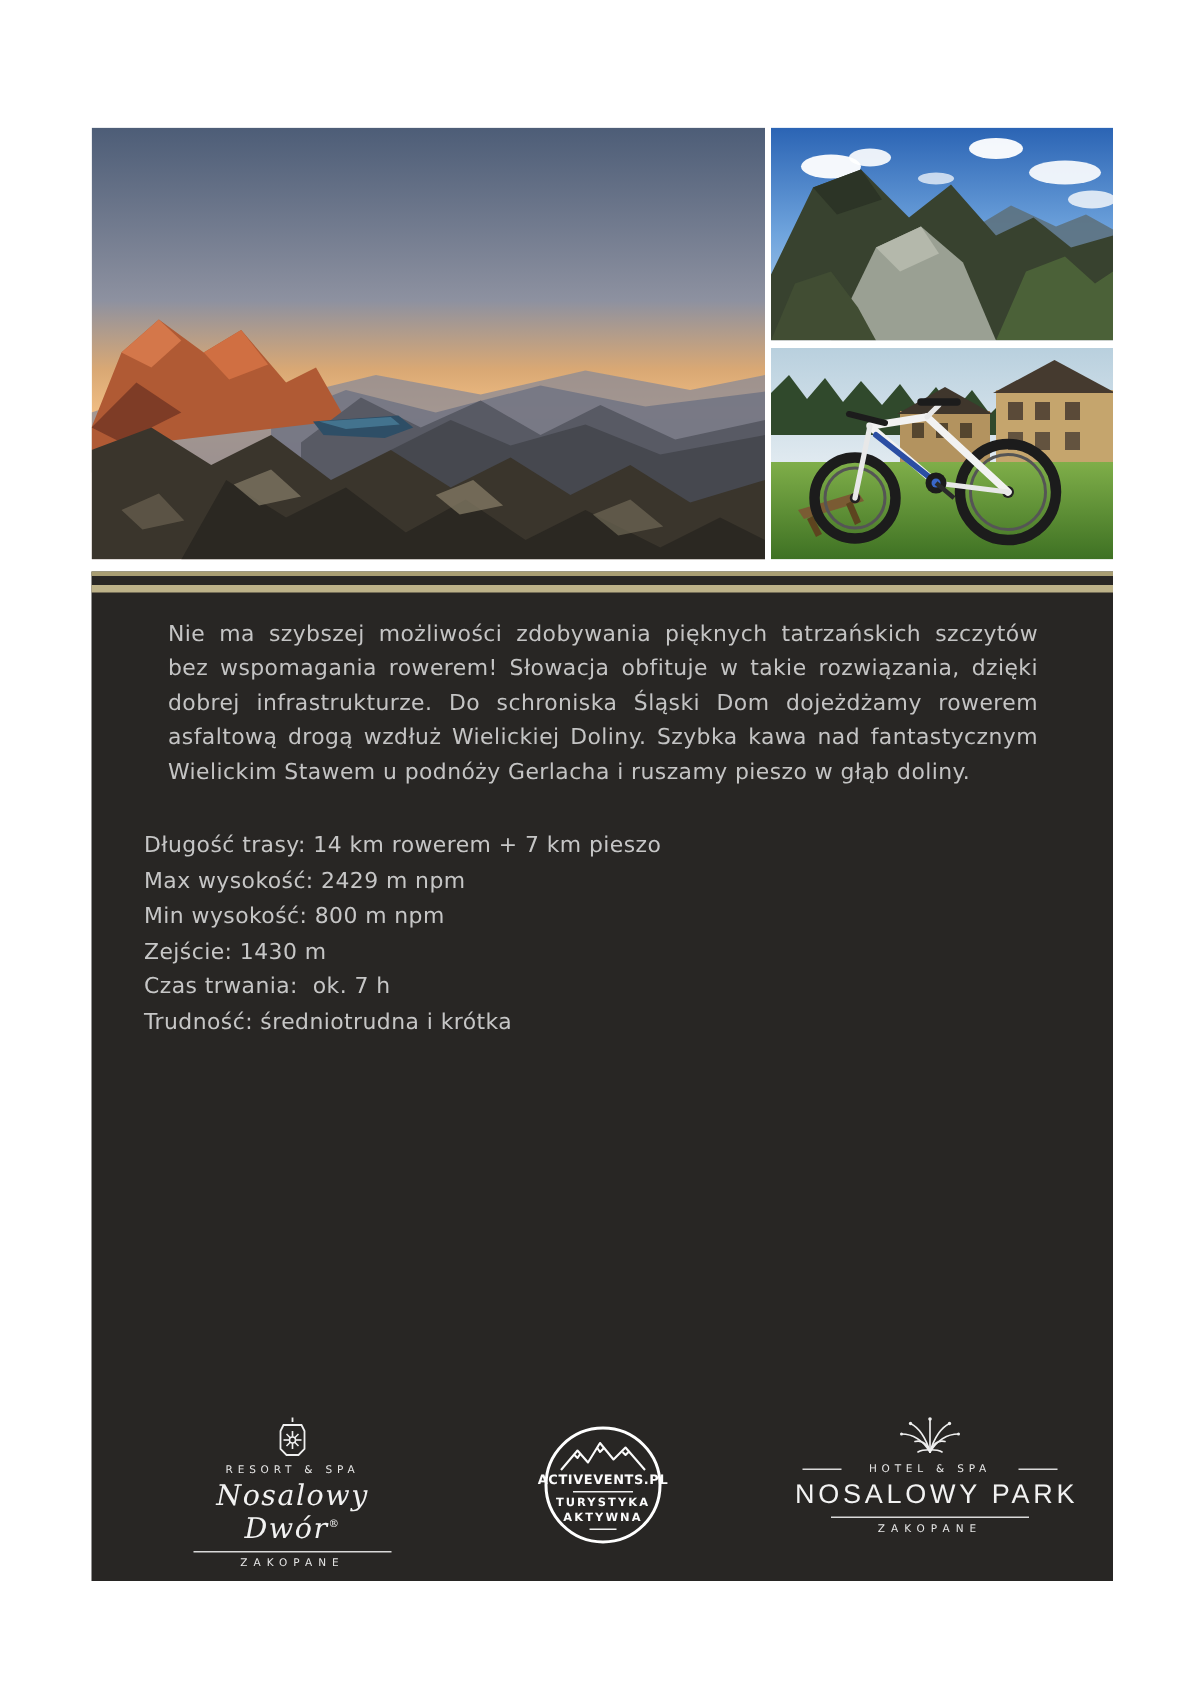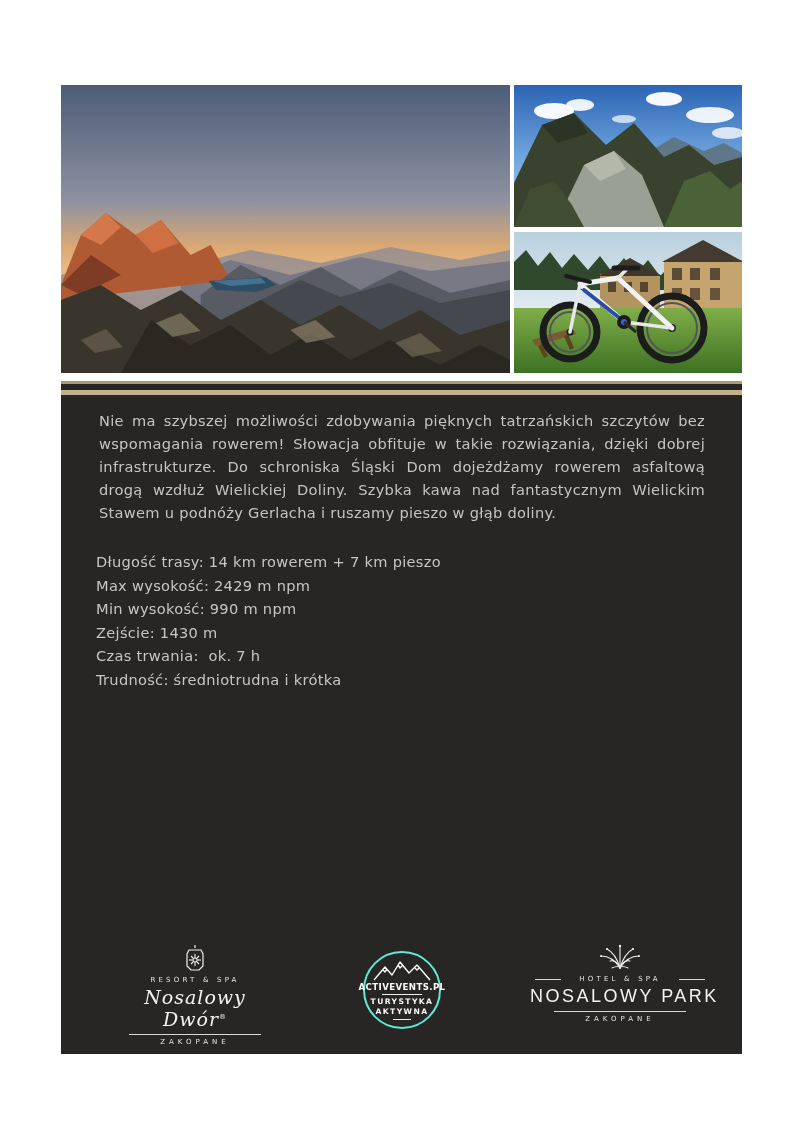--- a/index.html
+++ b/index.html
@@ -24,28 +24,28 @@
   .poster-title{
     margin:18px 20px 0 20px;text-align:center;
     font-family:"Liberation Serif","DejaVu Serif",serif;font-weight:400;
     font-size:30px;line-height:35px;letter-spacing:0.22em;color:#dcd2a6;
   }
   .poster-title .tline{display:block;}
   .body-copy{
     margin:14px 34px 0 35px;font-size:14.6px;line-height:23px;color:#c4c4c4;
     text-align:justify;text-align-last:left;letter-spacing:0.02em;
   }
-  .body-copy p{margin:3px;}
+  .body-copy p{margin:16px;}
   .details{margin:26px 34px 0 35px;font-size:14.6px;line-height:23.5px;color:#c6c6c6;letter-spacing:0.02em;}
   .details div{white-space:pre-wrap;}
   
   .logo-row{position:absolute;left:0;top:558px;width:681px;height:110px;}
   .logo{position:absolute;text-align:center;color:#ececec;}
   .logo-dwor{left:49px;top:5px;width:170px;}
-  .logo-badge{left:302px;top:12px;width:74px;height:74px;border:2px solid #5eead4;border-radius:50%;
+  .logo-badge{left:302px;top:12px;width:74px;height:74px;border:2px solid #ffffff;border-radius:50%;
     display:flex;flex-direction:column;align-items:center;justify-content:flex-start;}
   .logo-park{left:469px;top:5px;width:180px;}
   .tagline{font-size:7px;letter-spacing:3.2px;color:#e6e6e6;margin-top:4px;}
   .script-name{
     font-family:"DejaVu Serif","Liberation Serif",serif;font-style:italic;
     font-size:19px;color:#f2f2f2;margin-top:2px;letter-spacing:1px;
   }
   .script-name sup{font-size:7px;font-style:normal;}
   .rule{height:1px;background:#d9d9d9;width:132px;margin:4px auto 3px auto;}
   .city{font-size:7px;letter-spacing:4px;color:#e6e6e6;}
@@ -207,21 +207,21 @@
     <div class="gold-line-thick"></div>
 
 
     <div class="body-copy">
       <p>Nie ma szybszej możliwości zdobywania pięknych tatrzańskich szczytów bez wspomagania rowerem! Słowacja obfituje w takie rozwiązania, dzięki dobrej infrastrukturze. Do schroniska Śląski Dom dojeżdżamy rowerem asfaltową drogą wzdłuż Wielickiej Doliny. Szybka kawa nad fantastycznym Wielickim Stawem u podnóży Gerlacha i ruszamy pieszo w głąb doliny.</p>
     </div>
 
     <div class="details">
       <div>Długość trasy: 14 km rowerem + 7 km pieszo</div>
       <div>Max wysokość: 2429 m npm</div>
-      <div>Min wysokość: 990 m npm</div>
+      <div>Min wysokość: 800 m npm</div>
       <div>Zejście: 1430 m</div>
       <div>Czas trwania:  ok. 7 h</div>
       <div>Trudność: średniotrudna i krótka</div>
     </div>
 
     <div class="logo-row">
 
       <div class="logo logo-dwor">
         <svg width="26" height="28" viewBox="0 0 26 28" aria-hidden="true" style="display:block;margin:0 auto;">
           <g stroke="#efefef" stroke-width="1.2" fill="none">

